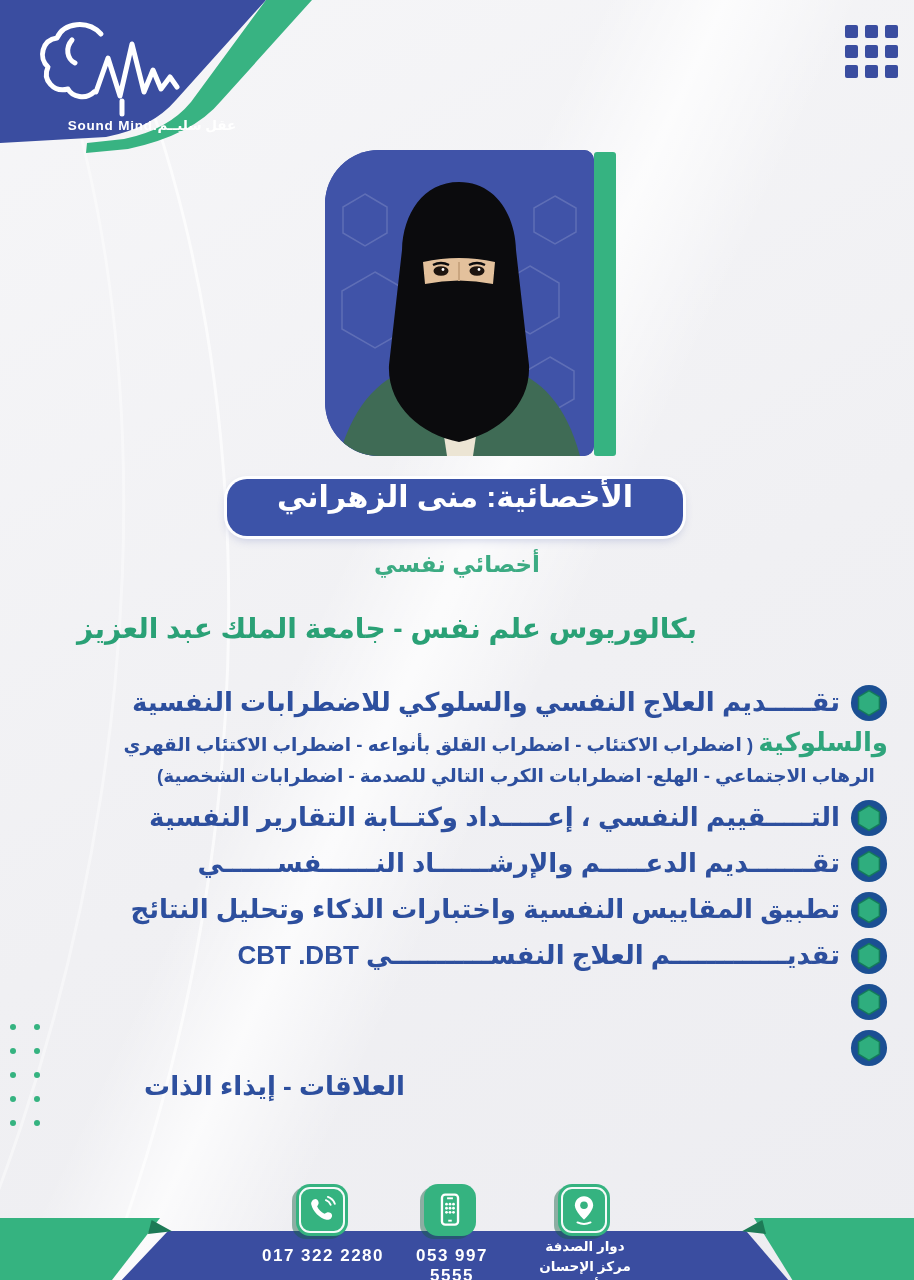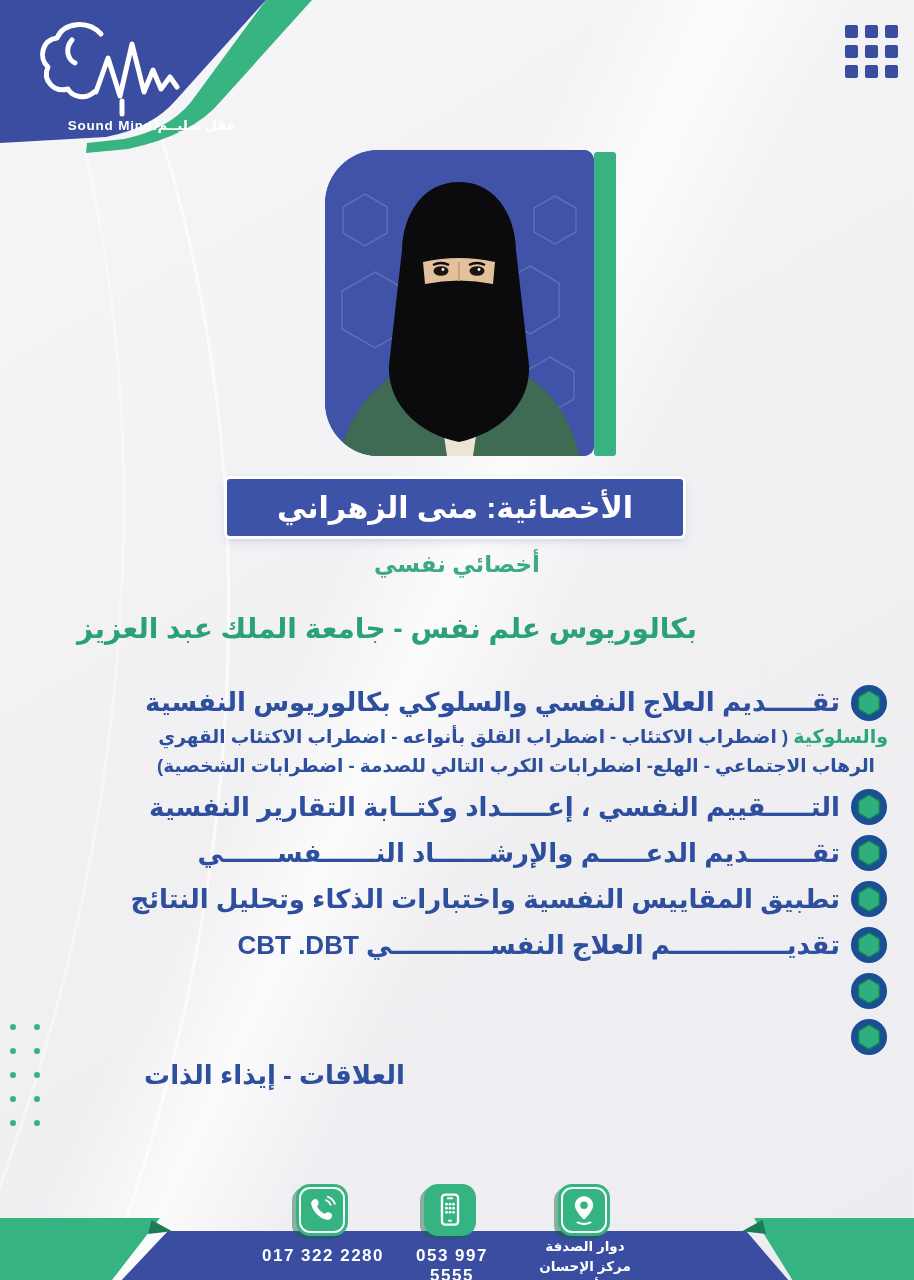--- a/index.html
+++ b/index.html
@@ -19,35 +19,35 @@
     display:grid;grid-template-columns:repeat(3,13px);grid-template-rows:repeat(3,13px);gap:7px;}
   .grid-icon span{background:#3a4da0;border-radius:2px;}
   
   .logo{position:absolute;left:0;top:0;width:330px;height:175px;}
   
   .photo-wrap{position:absolute;left:325px;top:150px;width:269px;height:306px;
     border-radius:54px 10px 10px 54px;overflow:hidden;background:#4053a8;}
   .photo-bar{position:absolute;left:594px;top:152px;width:22px;height:304px;background:#36b381;border-radius:3px;}
   
   .title-banner{position:absolute;left:227px;top:479px;width:456px;height:57px;background:#3c53a8;
-    border-radius:3px;display:flex;align-items:center;justify-content:center;
+    border-radius:20px;display:flex;align-items:flex-start;justify-content:center;
     box-shadow:0 0 0 3px rgba(255,255,255,.95),0 4px 10px rgba(58,77,160,.25);}
   .title-banner .txt{color:#ffffff;font-size:30px;font-weight:800;direction:rtl;}
   .subtitle{position:absolute;left:0;top:551px;width:914px;text-align:center;direction:rtl;
     color:#3cab83;font-size:23px;font-weight:600;}
   .degree{position:absolute;left:0;top:612px;width:774px;text-align:center;direction:rtl;
     color:#2aa176;font-size:28px;font-weight:800;}
   
   .services{position:absolute;top:684px;right:26px;width:864px;direction:rtl;text-align:right;
     display:flex;flex-direction:column;gap:8px;}
   .svc-row{display:flex;align-items:center;gap:10px;}
   .svc-row.top{align-items:flex-start;}
   .bullet{width:38px;height:38px;flex:0 0 auto;}
   .svc-line{font-size:26px;font-weight:800;color:#2d4f9e;line-height:1.45;}
-  .svc-green{color:#2fa57c;font-size:19px;font-weight:800;}
+  .svc-green{color:#2fa57c;font-size:26px;font-weight:800;}
   .svc-sub{font-size:18.5px;font-weight:700;color:#2d4f9e;line-height:1.55;}
   .svc-sub-line{font-size:18.5px;font-weight:700;color:#2d4f9e;line-height:1.55;text-align:center;padding-left:120px;}
   .svc-center{font-size:26px;font-weight:800;color:#2d4f9e;line-height:1.5;text-align:left;padding-left:120px;}
   
   .dots{position:absolute;left:10px;top:1024px;display:grid;grid-template-columns:repeat(2,6px);
     grid-template-rows:repeat(5,6px);gap:18px;}
   .dots span{width:6px;height:6px;border-radius:50%;background:#35b380;}
   
   .bgreen-left{position:absolute;left:0;top:1218px;width:160px;height:62px;background:#35b380;
     clip-path:polygon(0 0,100% 0,70% 100%,0 100%);}
@@ -142,21 +142,21 @@
   <div class="degree">بكالوريوس علم نفس - جامعة الملك عبد العزيز</div>
 
   <div class="services">
 
     <div>
       <div class="svc-row top">
         <svg class="bullet" viewBox="0 0 40 40">
           <circle cx="20" cy="20" r="19" fill="#1b4f93"></circle>
           <polygon points="20,7 31,13.5 31,26.5 20,33 9,26.5 9,13.5" fill="#2fae7e" stroke="#157a5a" stroke-width="1.6"></polygon>
         </svg>
-        <div class="svc-line">تقـــــديم العلاج النفسي والسلوكي بكالوريوس النفسية</div>
+        <div class="svc-line">تقـــــديم العلاج النفسي والسلوكي للاضطرابات النفسية</div>
       </div>
       <div class="svc-sub">
         <span class="svc-green">والسلوكية</span>
         <span>( اضطراب الاكتئاب - اضطراب القلق بأنواعه - اضطراب الاكتئاب القهري</span>
       </div>
       <div class="svc-sub-line">الرهاب الاجتماعي - الهلع- اضطرابات الكرب التالي للصدمة - اضطرابات الشخصية)</div>
     </div>
 
     <div class="svc-row">
       <svg class="bullet" viewBox="0 0 40 40">

